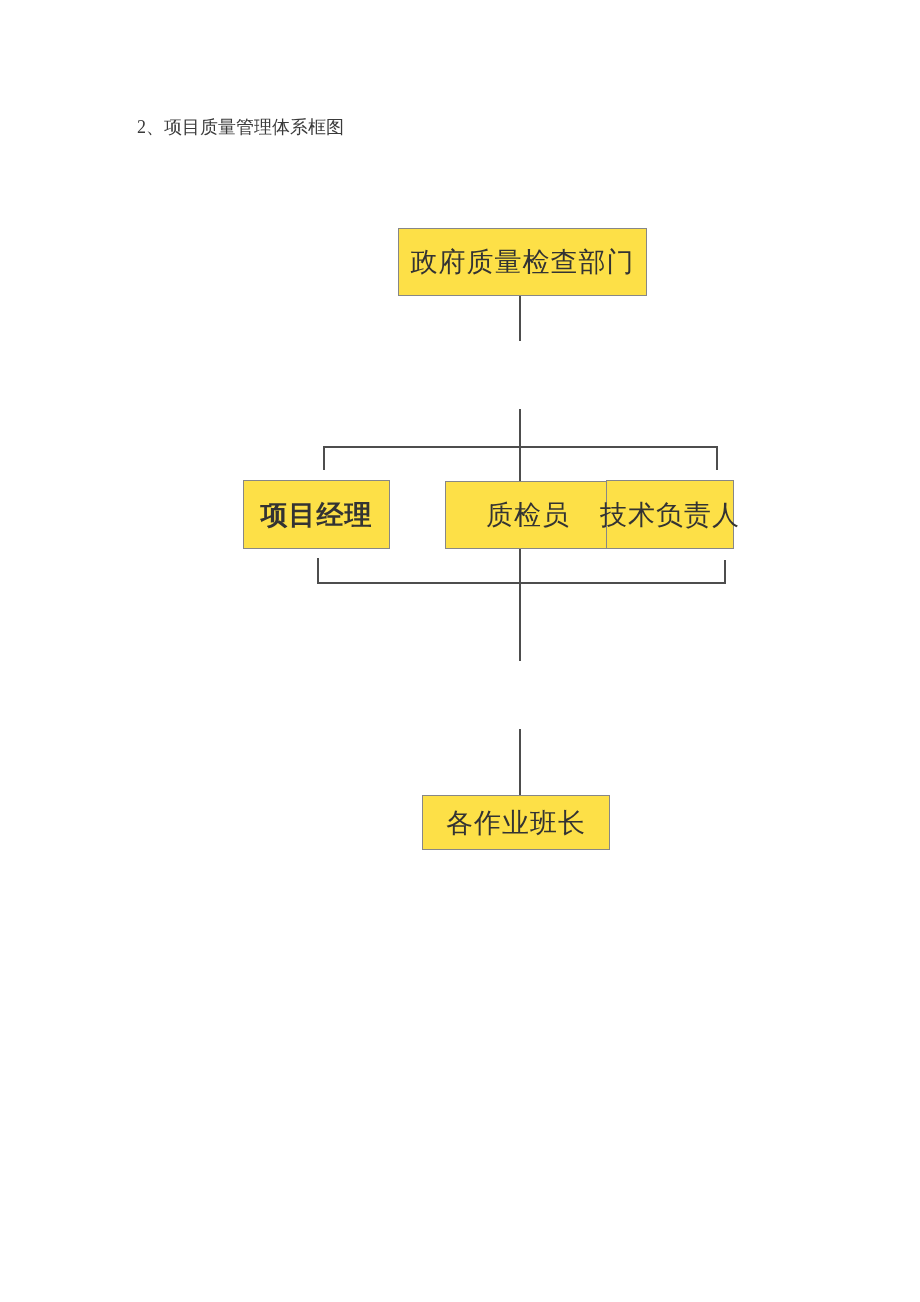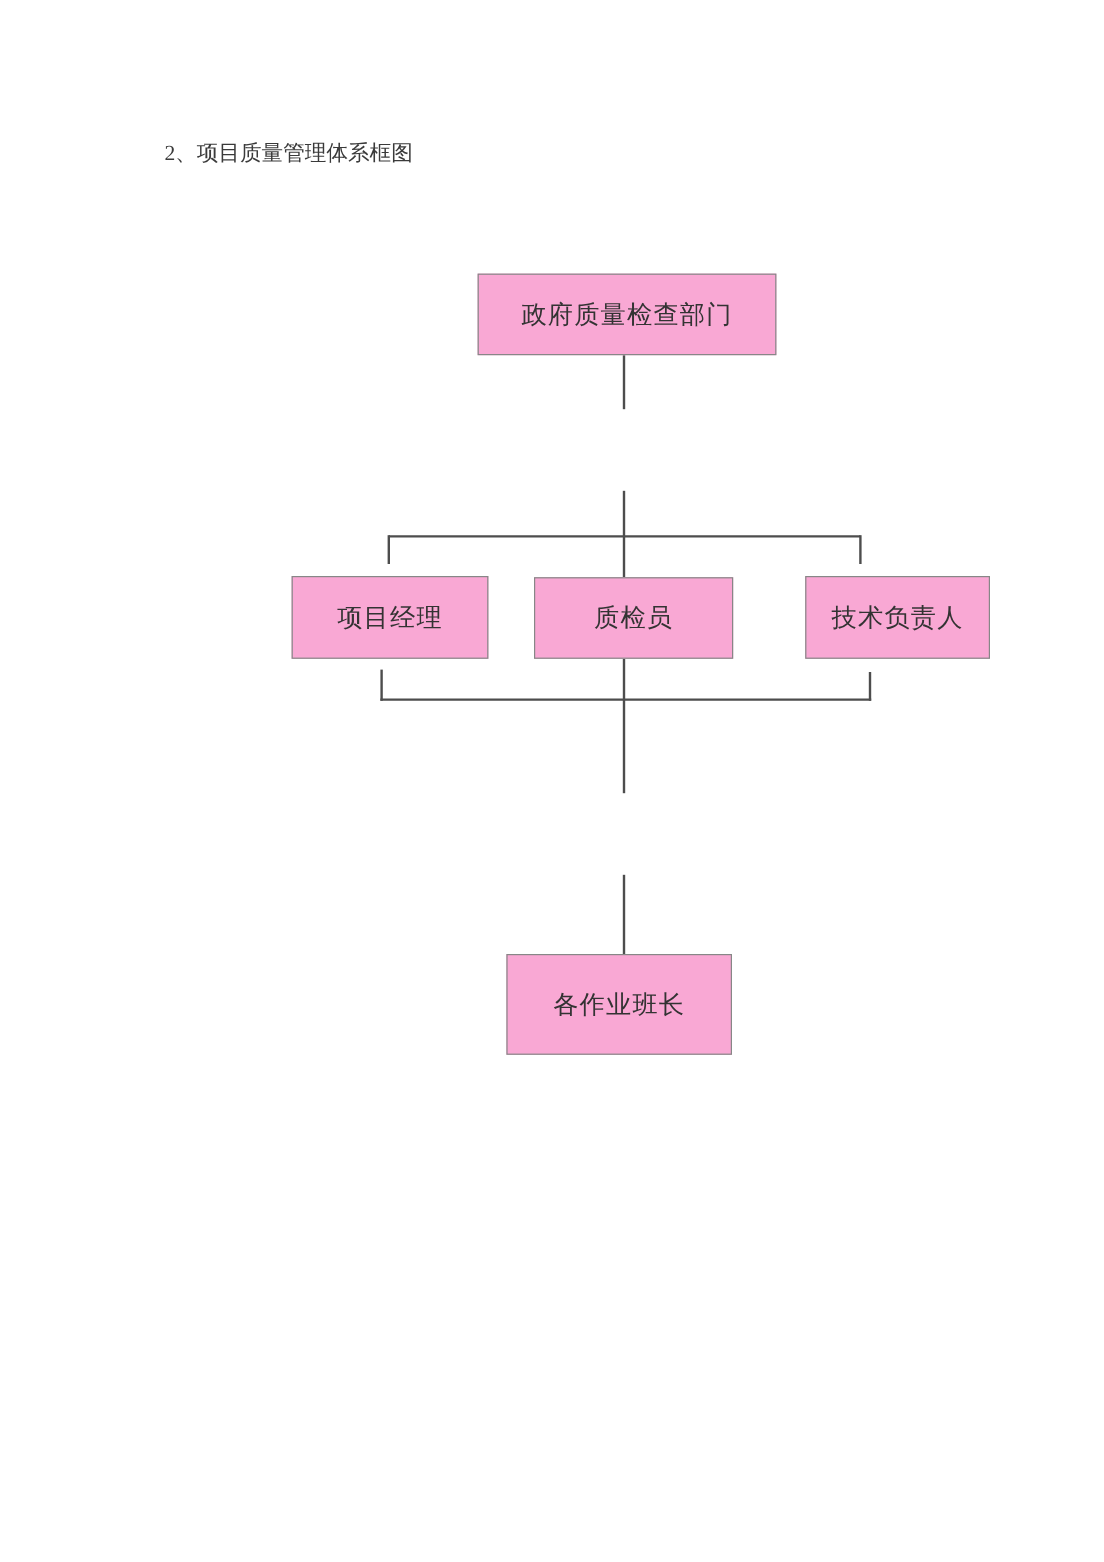--- a/index.html
+++ b/index.html
@@ -27,25 +27,25 @@
   }
   .connectors {
     position: absolute;
     left: 0;
     top: 0;
   }
   .node {
     position: absolute;
     box-sizing: border-box;
     border: 1px solid #878787;
-    background: #f9a8d4;
+    background: #fde047;
     display: flex;
     align-items: center;
     justify-content: center;
-    font-size: 21px;
+    font-size: 27px;
     letter-spacing: 1px;
     color: #333333;
     white-space: nowrap;
   }
   .node span { display: inline-block; }
 </style>
 </head>
 <body>
 
 <div class="page">
@@ -75,30 +75,30 @@
 
       <line x1="520" y1="729" x2="520" y2="795"></line>
     </g>
   </svg>
 
   <div class="node" style="left:398px; top:228px; width:249px; height:68px;">
     <span>政府质量检查部门</span>
   </div>
 
 
-  <div class="node" style="left:243px; top:480px; width:164px; height:69px;">
+  <div class="node" style="left:243px; top:480px; width:147px; height:69px;font-weight:bold;">
     <span>项目经理</span>
   </div>
 
   <div class="node" style="left:445px; top:481px; width:166px; height:68px;">
     <span>质检员</span>
   </div>
 
-  <div class="node" style="left:671px; top:480px; width:154px; height:69px;">
+  <div class="node" style="left:606px; top:480px; width:128px; height:69px;">
     <span>技术负责人</span>
   </div>
 
 
-  <div class="node" style="left:422px; top:795px; width:188px; height:84px;">
+  <div class="node" style="left:422px; top:795px; width:188px; height:55px;">
     <span>各作业班长</span>
   </div>
 
 </div>
 
 </body></html>

